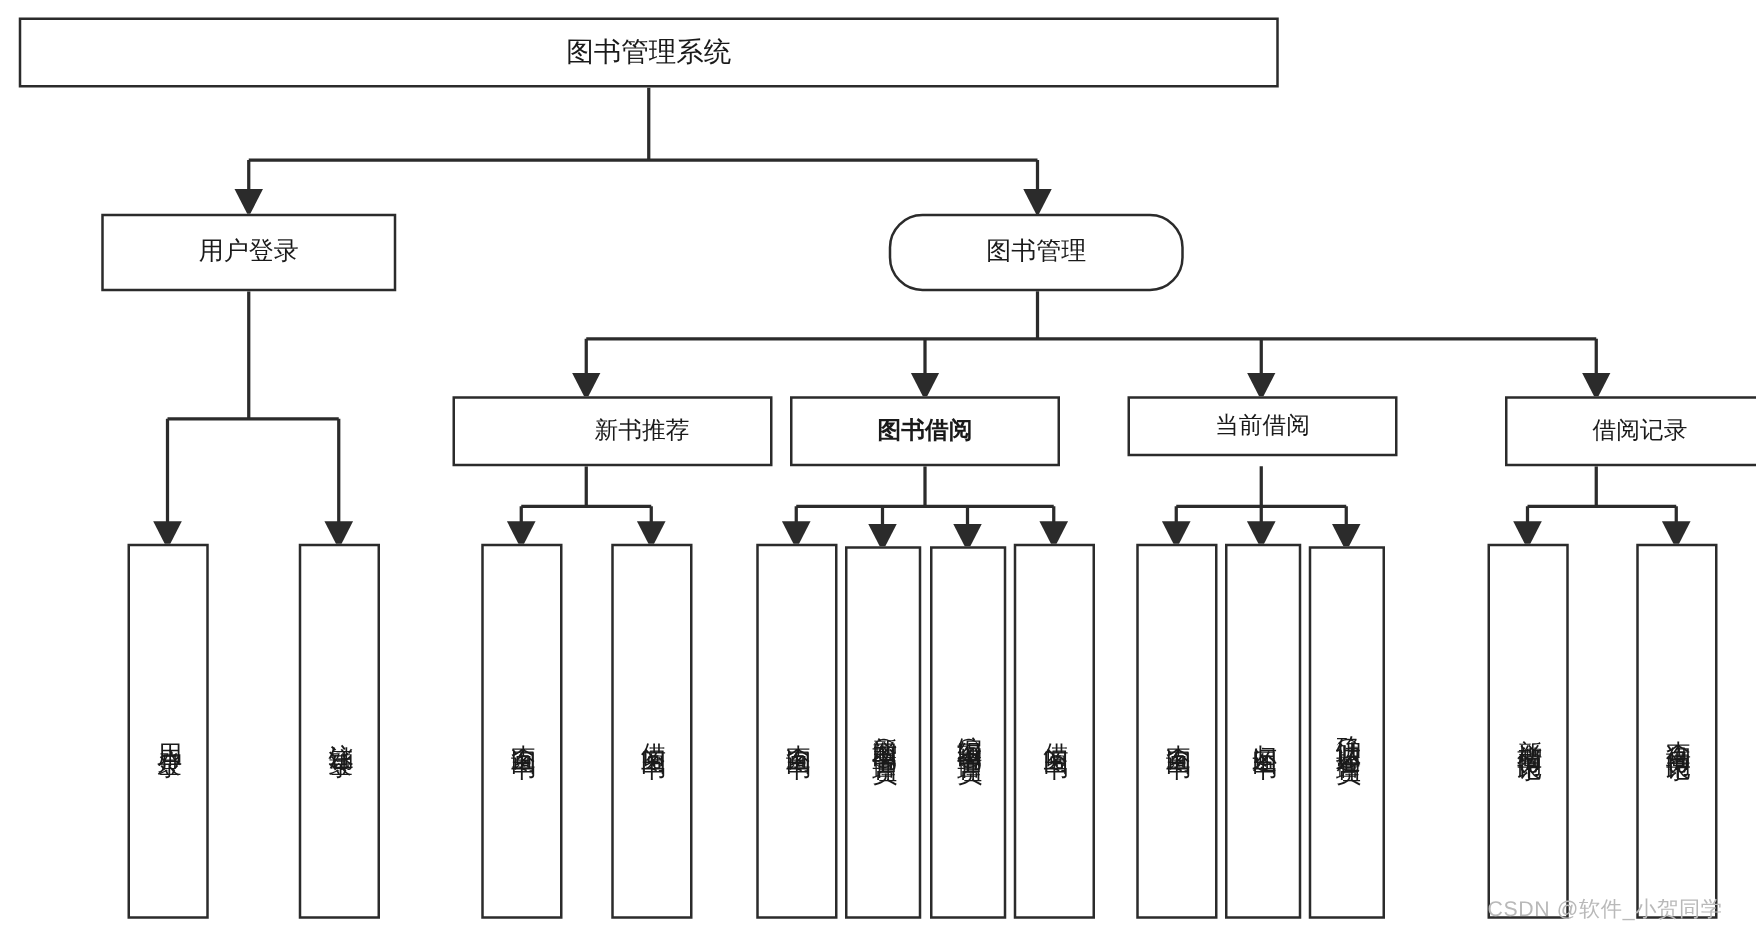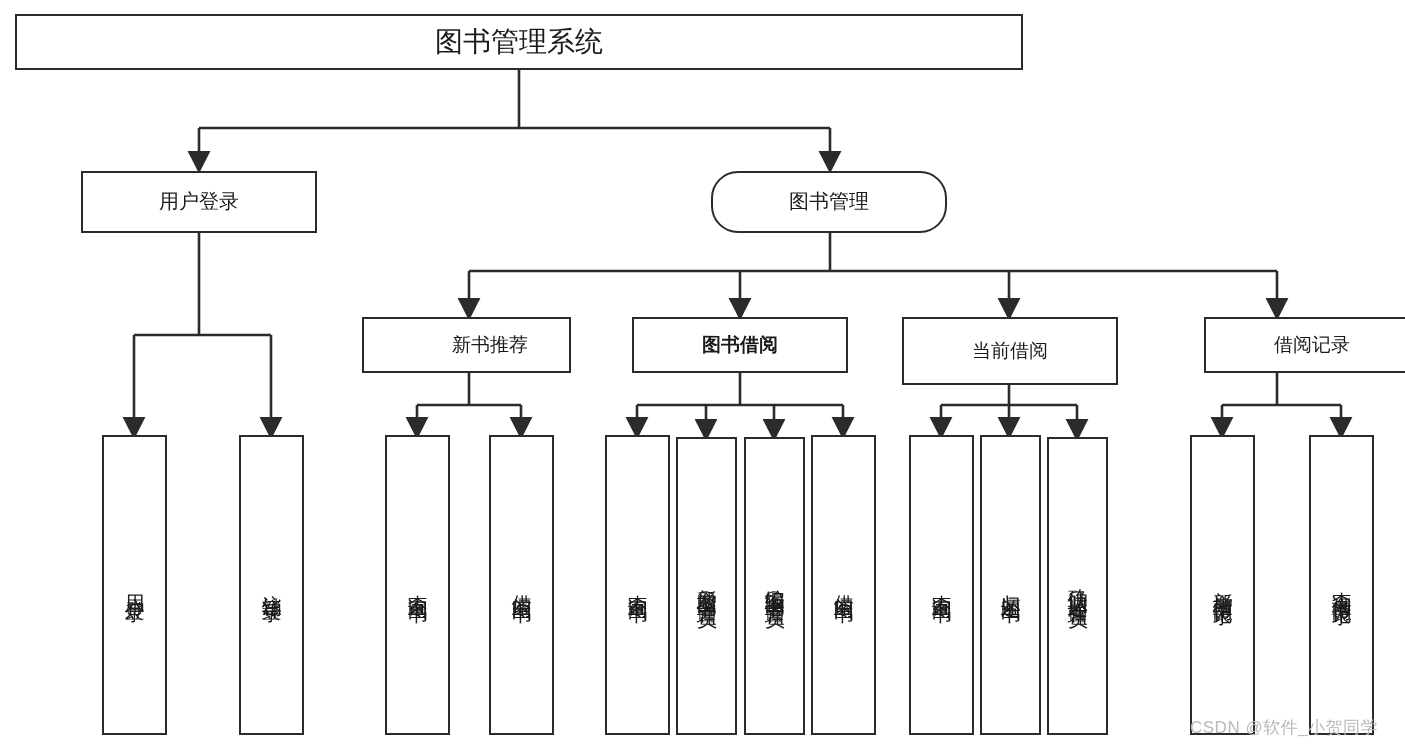--- a/index.html
+++ b/index.html
@@ -32,21 +32,21 @@
     background: #ffffff;
     border: 2px solid #2b2b2b;
     display: flex;
     align-items: center;
     justify-content: center;
     color: #1a1a1a;
     line-height: 1.18;
     text-align: center;
   }
   .node.root {
-    font-size: 28px;
+    font-size: 22px;
   }
   .node.level1 {
     font-size: 20px;
   }
   .node.level2 {
     font-size: 19px;
   }
   .node.leaf {
     font-size: 20px;
     writing-mode: vertical-rl;
@@ -130,27 +130,27 @@
     <span>图书管理系统</span>
   </div>
 
   <div class="node level1" style="left:81px; top:171px; width:236px; height:62px;">
     <span>用户登录</span>
   </div>
   <div class="node level1" style="left:711px; top:171px; width:236px; height:62px;border-radius:27px;">
     <span>图书管理</span>
   </div>
 
-  <div class="node level2" style="left:362px; top:317px; width:209px; height:56px;padding-left:47px;">
+  <div class="node level2" style="left:362px; top:317px; width:256px; height:56px;padding-left:47px;">
     <span>新书推荐</span>
   </div>
   <div class="node level2" style="left:632px; top:317px; width:216px; height:56px;font-weight:bold;">
     <span>图书借阅</span>
   </div>
-  <div class="node level2" style="left:902px; top:317px; width:216px; height:68px;">
+  <div class="node level2" style="left:902px; top:317px; width:216px; height:48px;">
     <span>当前借阅</span>
   </div>
   <div class="node level2" style="left:1170px; top:317px; width:216px; height:56px;margin-left:34px;">
     <span>借阅记录</span>
   </div>
 
   <div class="node leaf" style="left:102px; top:435px; width:65px; height:300px;">
     <span class="vtext">用户登录</span>
   </div>
   <div class="node leaf" style="left:239px; top:435px; width:65px; height:300px;">

